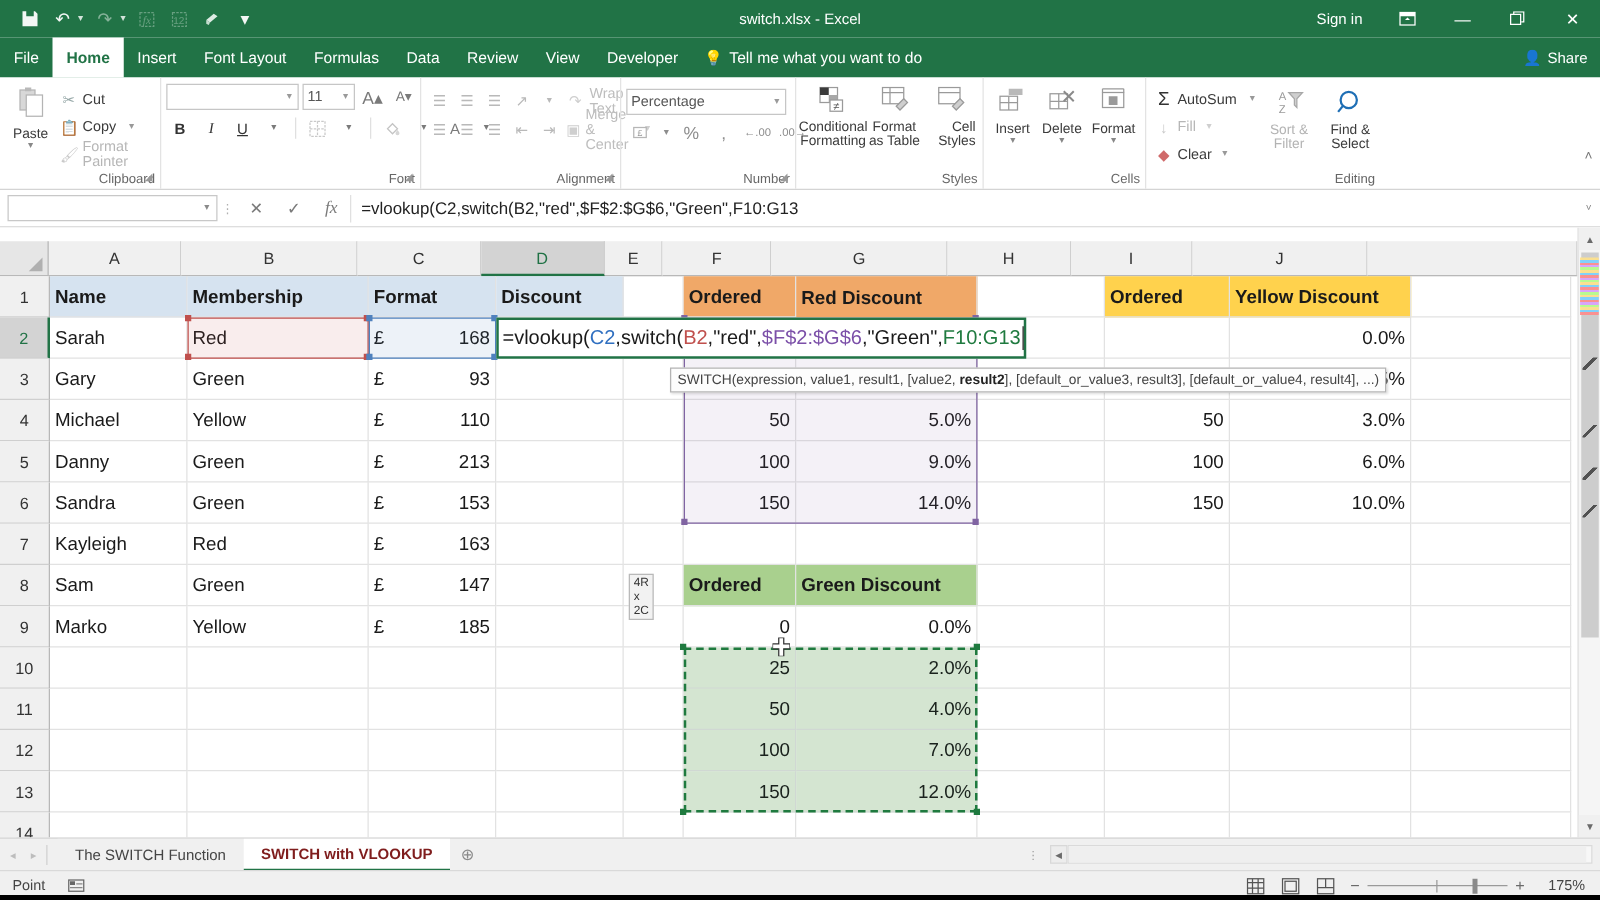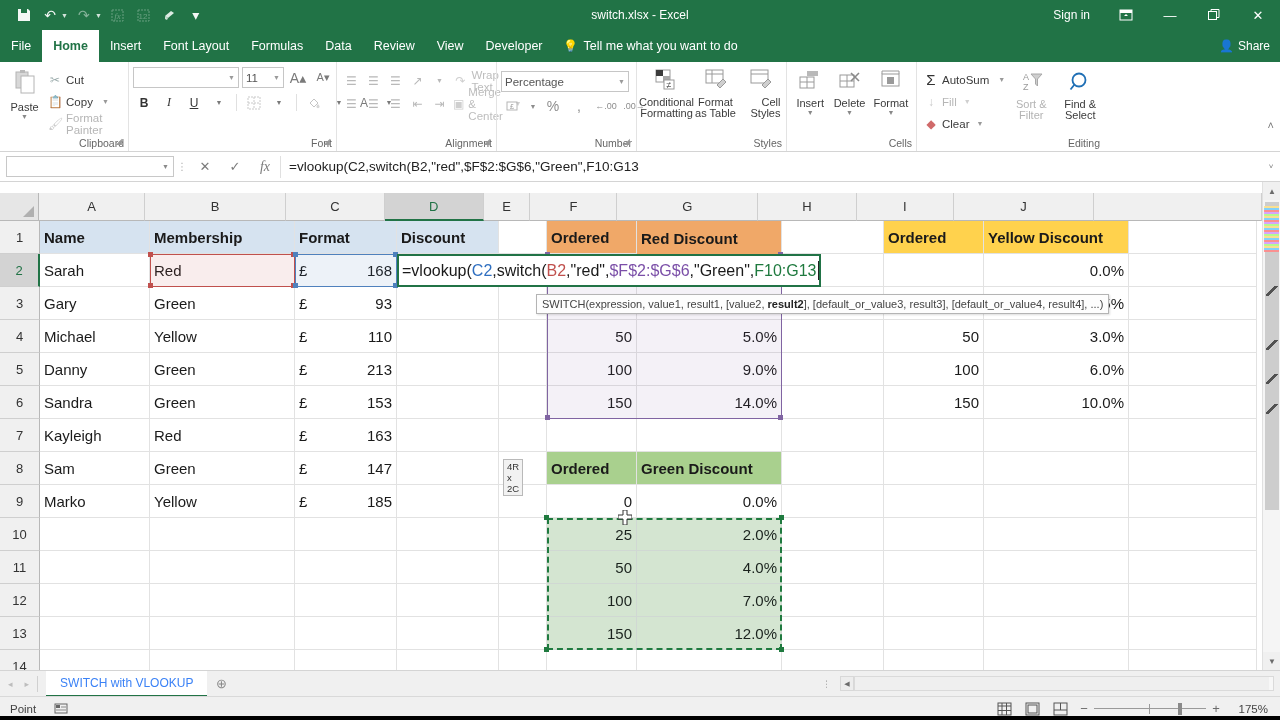--- a/index.html
+++ b/index.html
@@ -199,21 +199,21 @@
   .sheetbar{
     position:absolute; left:0; top:670px; width:1280px; height:26px; background:#f0f0f0;
     border-top:1px solid #d4d4d4; display:flex; align-items:center;
   }
   .navbtns{ display:flex; align-items:center; padding-left:8px; gap:12px; color:#bdbdbd; font-size:9px;}
   .tabdiv{ width:1px;height:16px;background:#d0d0d0; margin:0 8px;}
   .stab{
     height:26px; padding:0 14px; display:flex;align-items:center; font-size:12px; color:#444;
     background:#f0f0f0;
   }
-  .stab.active{ background:#fff; color:#3b82f6; font-weight:normal; border-bottom:2px solid #217346;}
+  .stab.active{ background:#fff; color:#7f1d1d; font-weight:bold; border-bottom:2px solid #217346;}
   .addsheet{ width:28px;height:26px;display:flex;align-items:center;justify-content:center;color:#8a8a8a;font-size:13px;}
   .hsb{ margin-left:auto; display:flex; align-items:center; height:16px; padding-right:6px; }
   .hsb-grip{ color:#9a9a9a; font-size:9px; padding:0 8px; letter-spacing:1px;}
   .hsb-l{ width:14px;height:15px;background:#ededed;border:1px solid #d8d8d8;display:flex;align-items:center;justify-content:center;color:#6b6b6b;font-size:7px;}
   .hsb-track{ width:420px;height:15px;background:#f7f7f7;border:1px solid #dadada;}
   .hsb-thumb{ width:414px;height:13px;background:#efefef;}
 
   
   .statusbar{
     position:absolute; left:0; top:696px; width:1280px; height:24px; background:#f0f0f0;
@@ -900,20 +900,21 @@
       <div class="arw bot">▼</div>
     </div>
   </div>
 
   <div class="sheetbar">
     <div class="navbtns">
       <span>◂</span>
       <span>▸</span>
     </div>
     <div class="tabdiv"></div>
+    <div class="stab">The SWITCH Function</div>
     <div class="stab active">SWITCH with VLOOKUP</div>
     <div class="addsheet">⊕</div>
     <div class="hsb">
       <span class="hsb-grip">⋮</span>
       <div class="hsb-l">◀</div>
       <div class="hsb-track">
         <div class="hsb-thumb"></div>
       </div>
     </div>
   </div>

